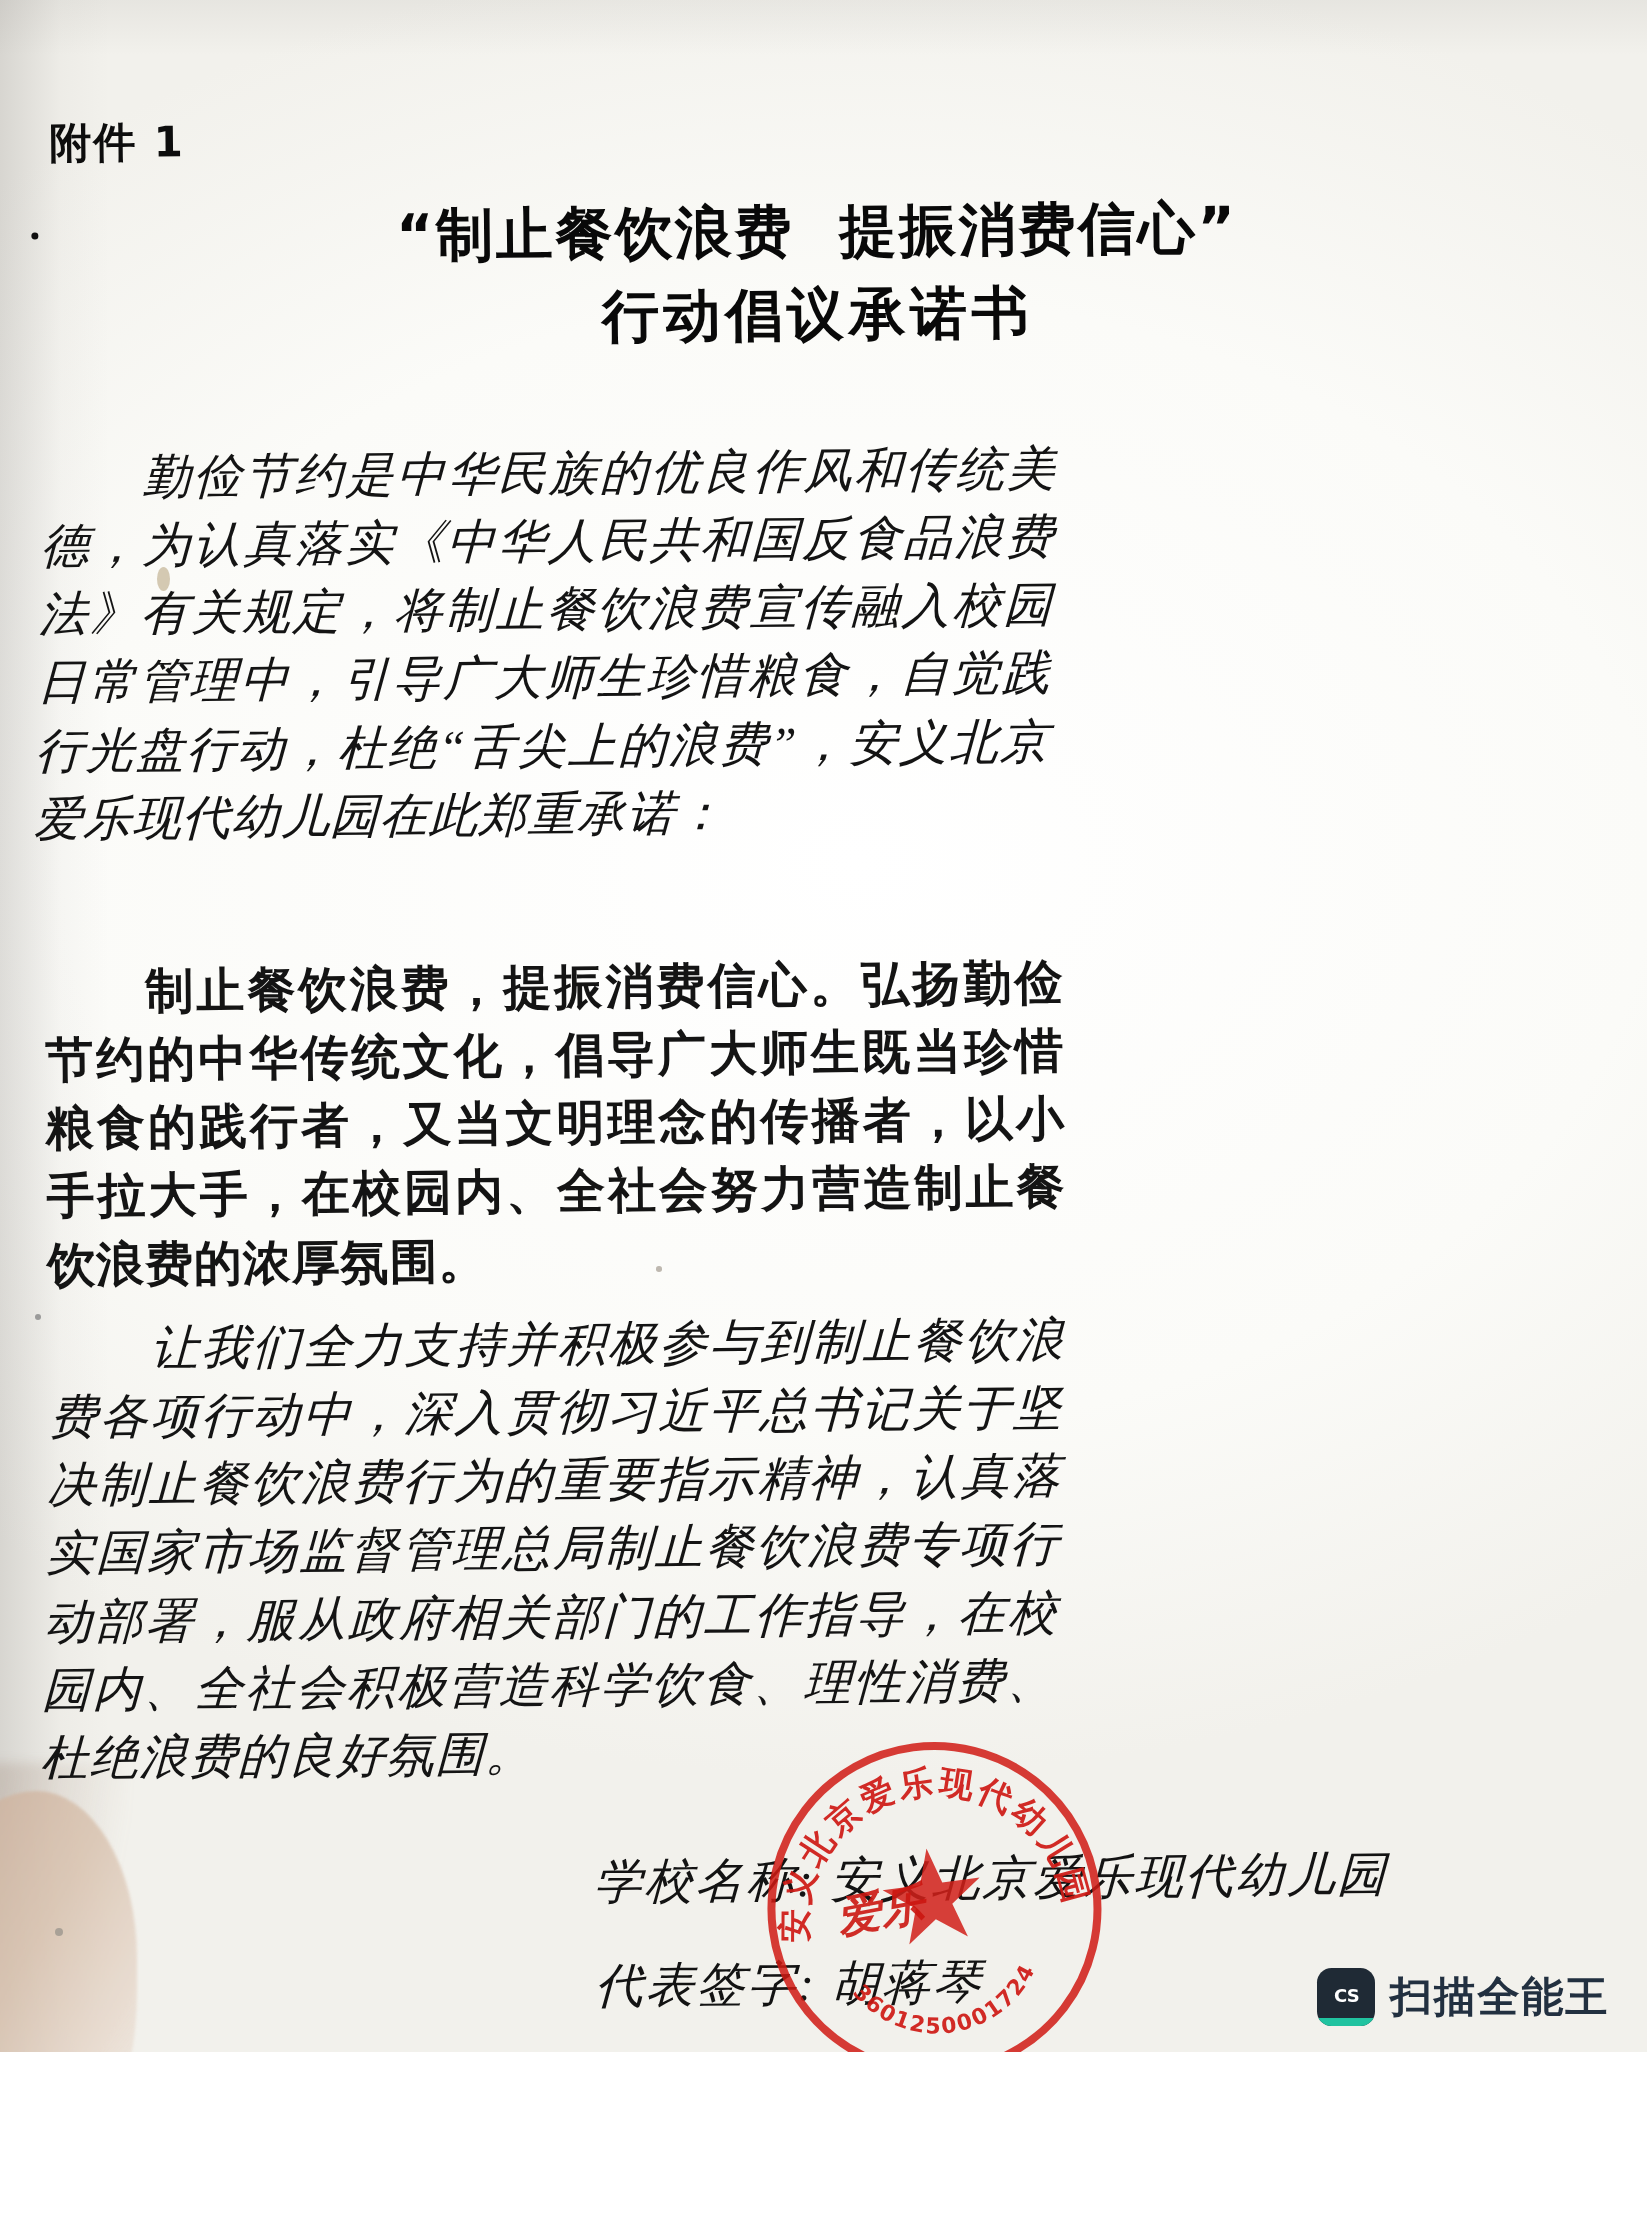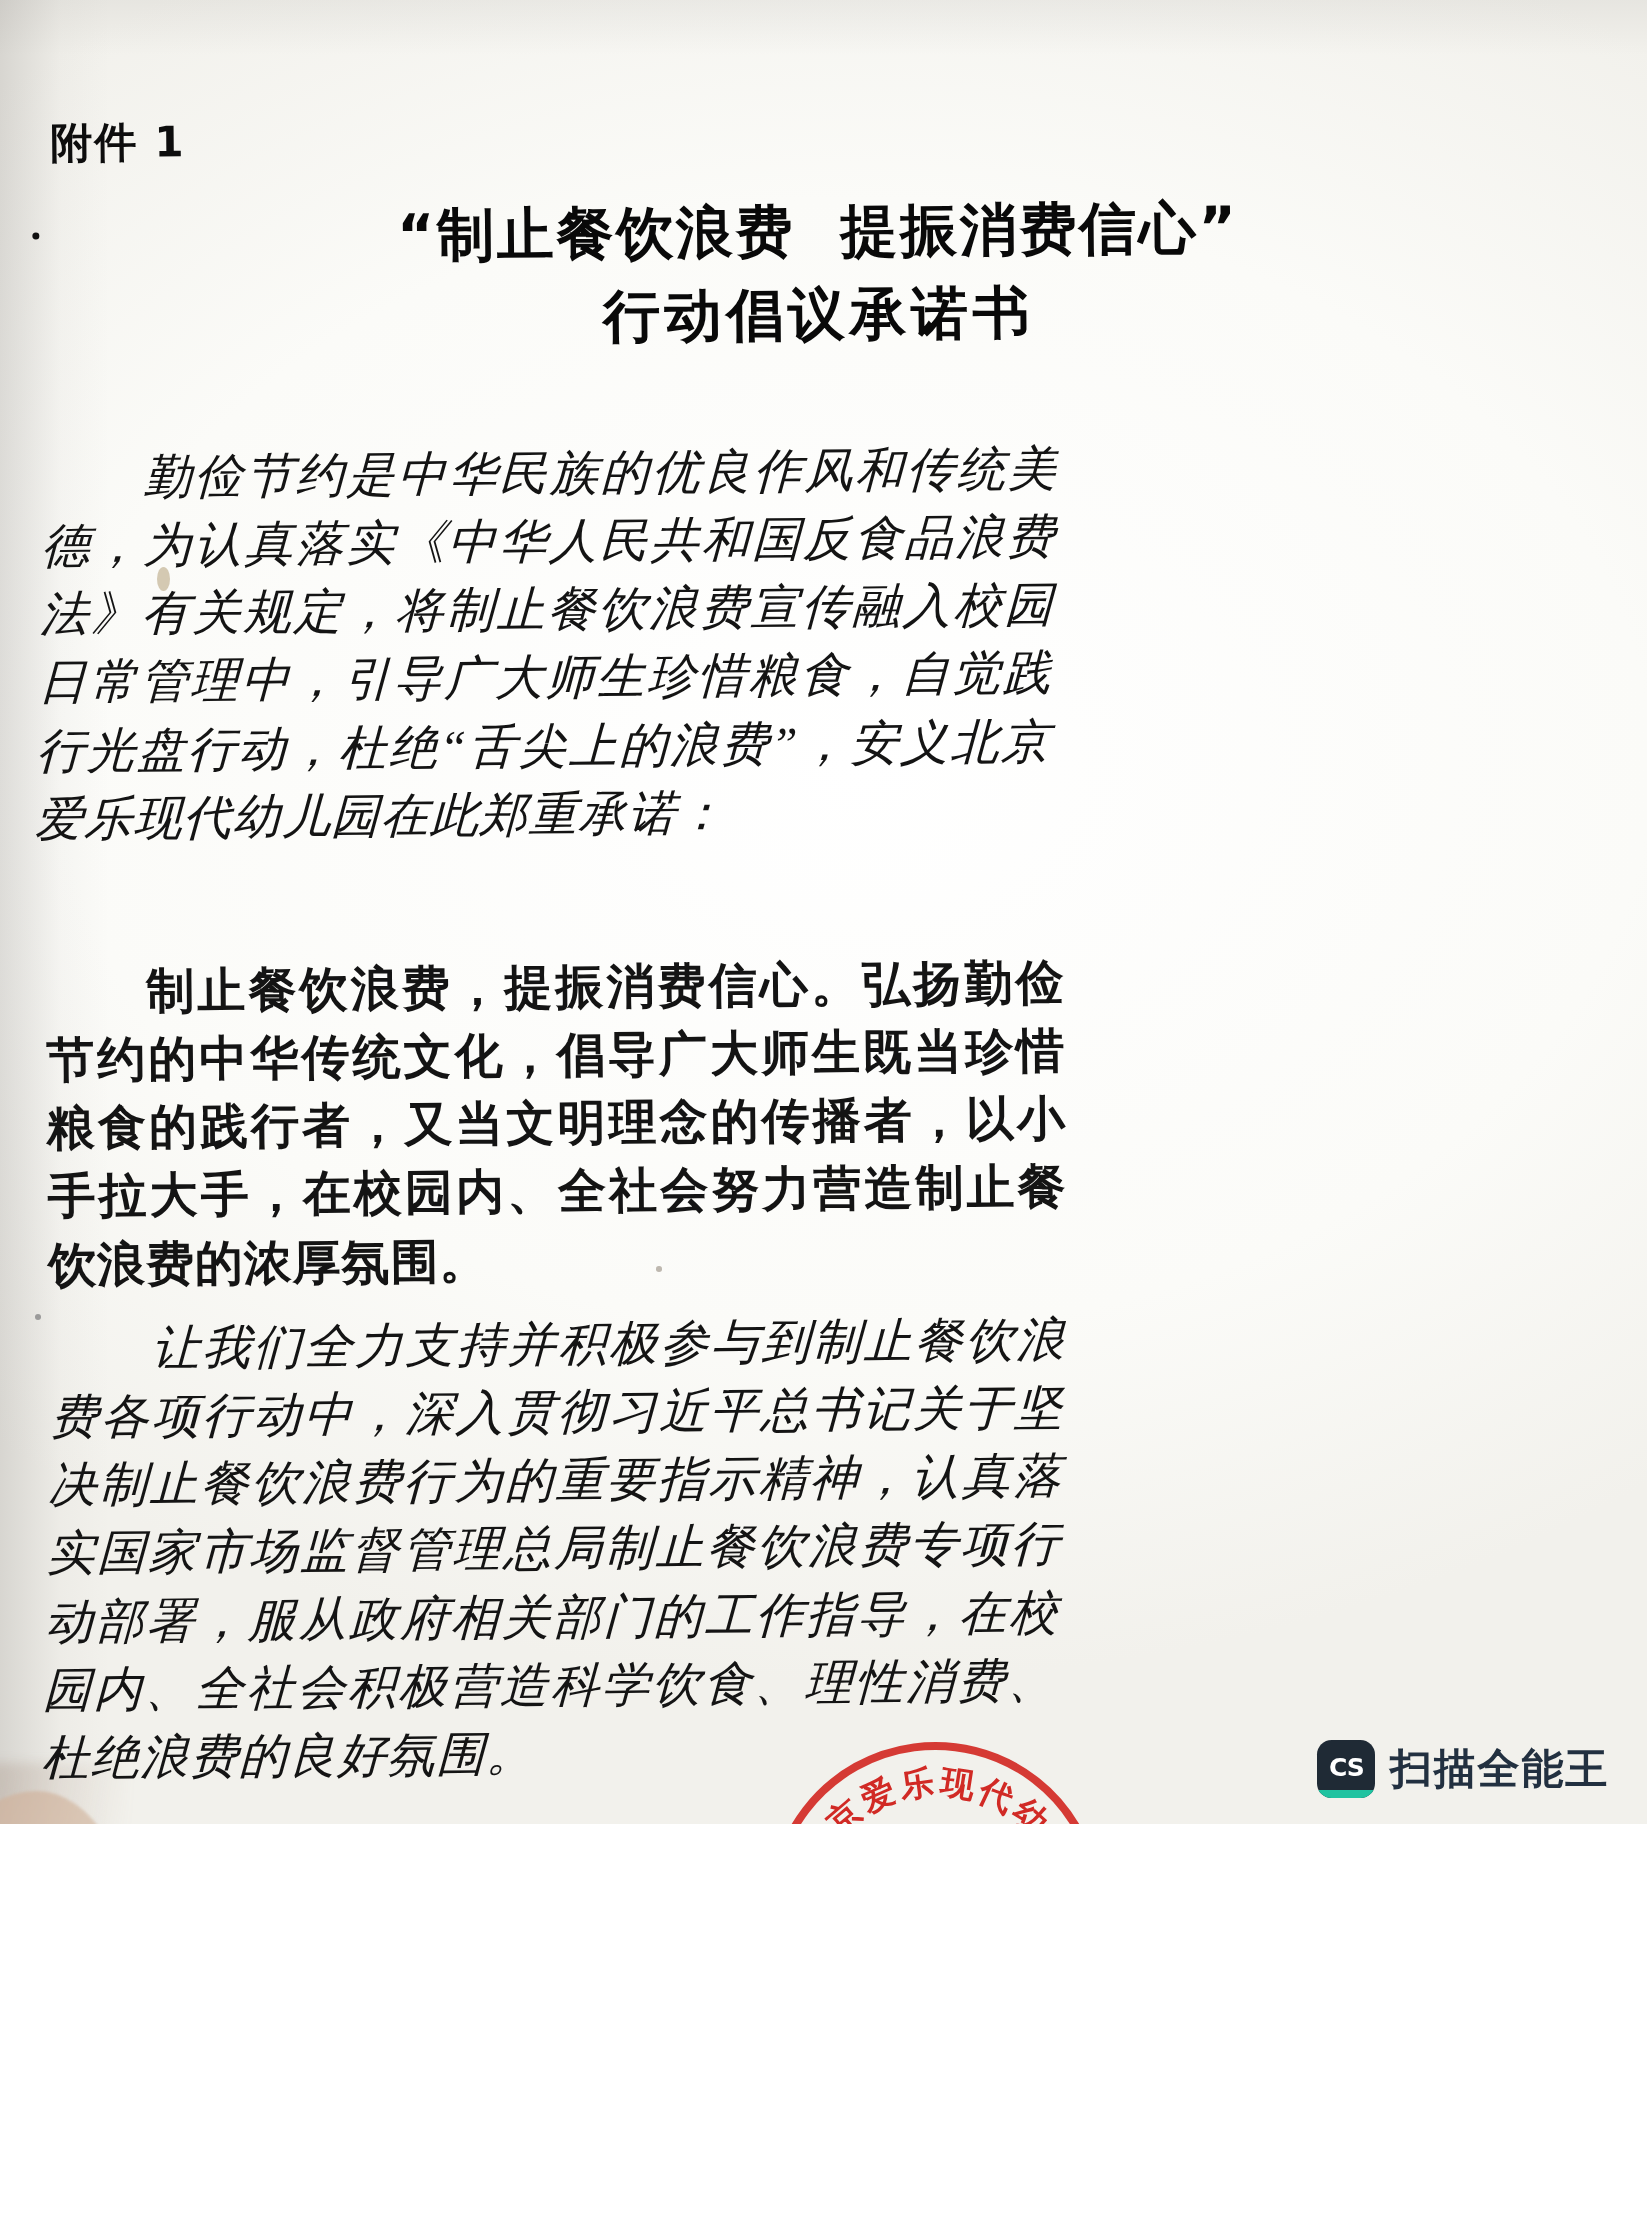--- a/index.html
+++ b/index.html
@@ -3,21 +3,21 @@
 <meta charset="utf-8">
 <style>
   html, body {
     margin: 0;
     padding: 0;
     background: #ffffff;
   }
   #page {
     position: relative;
     width: 1647px;
-    height: 1824px;
+    height: 2052px;
     background: #fdfdfb;
     overflow: hidden;
     font-family: "Liberation Serif", "DejaVu Serif", serif;
     color: #121212;
   }
 
   
   .paper {
     position: absolute;
     inset: 0;
@@ -238,21 +238,21 @@
   }
   .cs-badge .bar {
     position: absolute;
     left: 0; right: 0; bottom: 0;
     height: 8.2px;
     background: #20c3a0;
   }
   .cs-badge span {
     font-family: "DejaVu Sans", "Liberation Sans", sans-serif;
     font-weight: bold;
-    font-size: 25px;
+    font-size: 18px;
     color: #ffffff;
     letter-spacing: -0.9px;
     margin-top: -3.7px;
   }
   .wm-text {
     font-family: Liberation Mono, monospace;
     font-weight: bold;
     font-size: 42px;
     color: #223040;
     letter-spacing: 1.8px;

